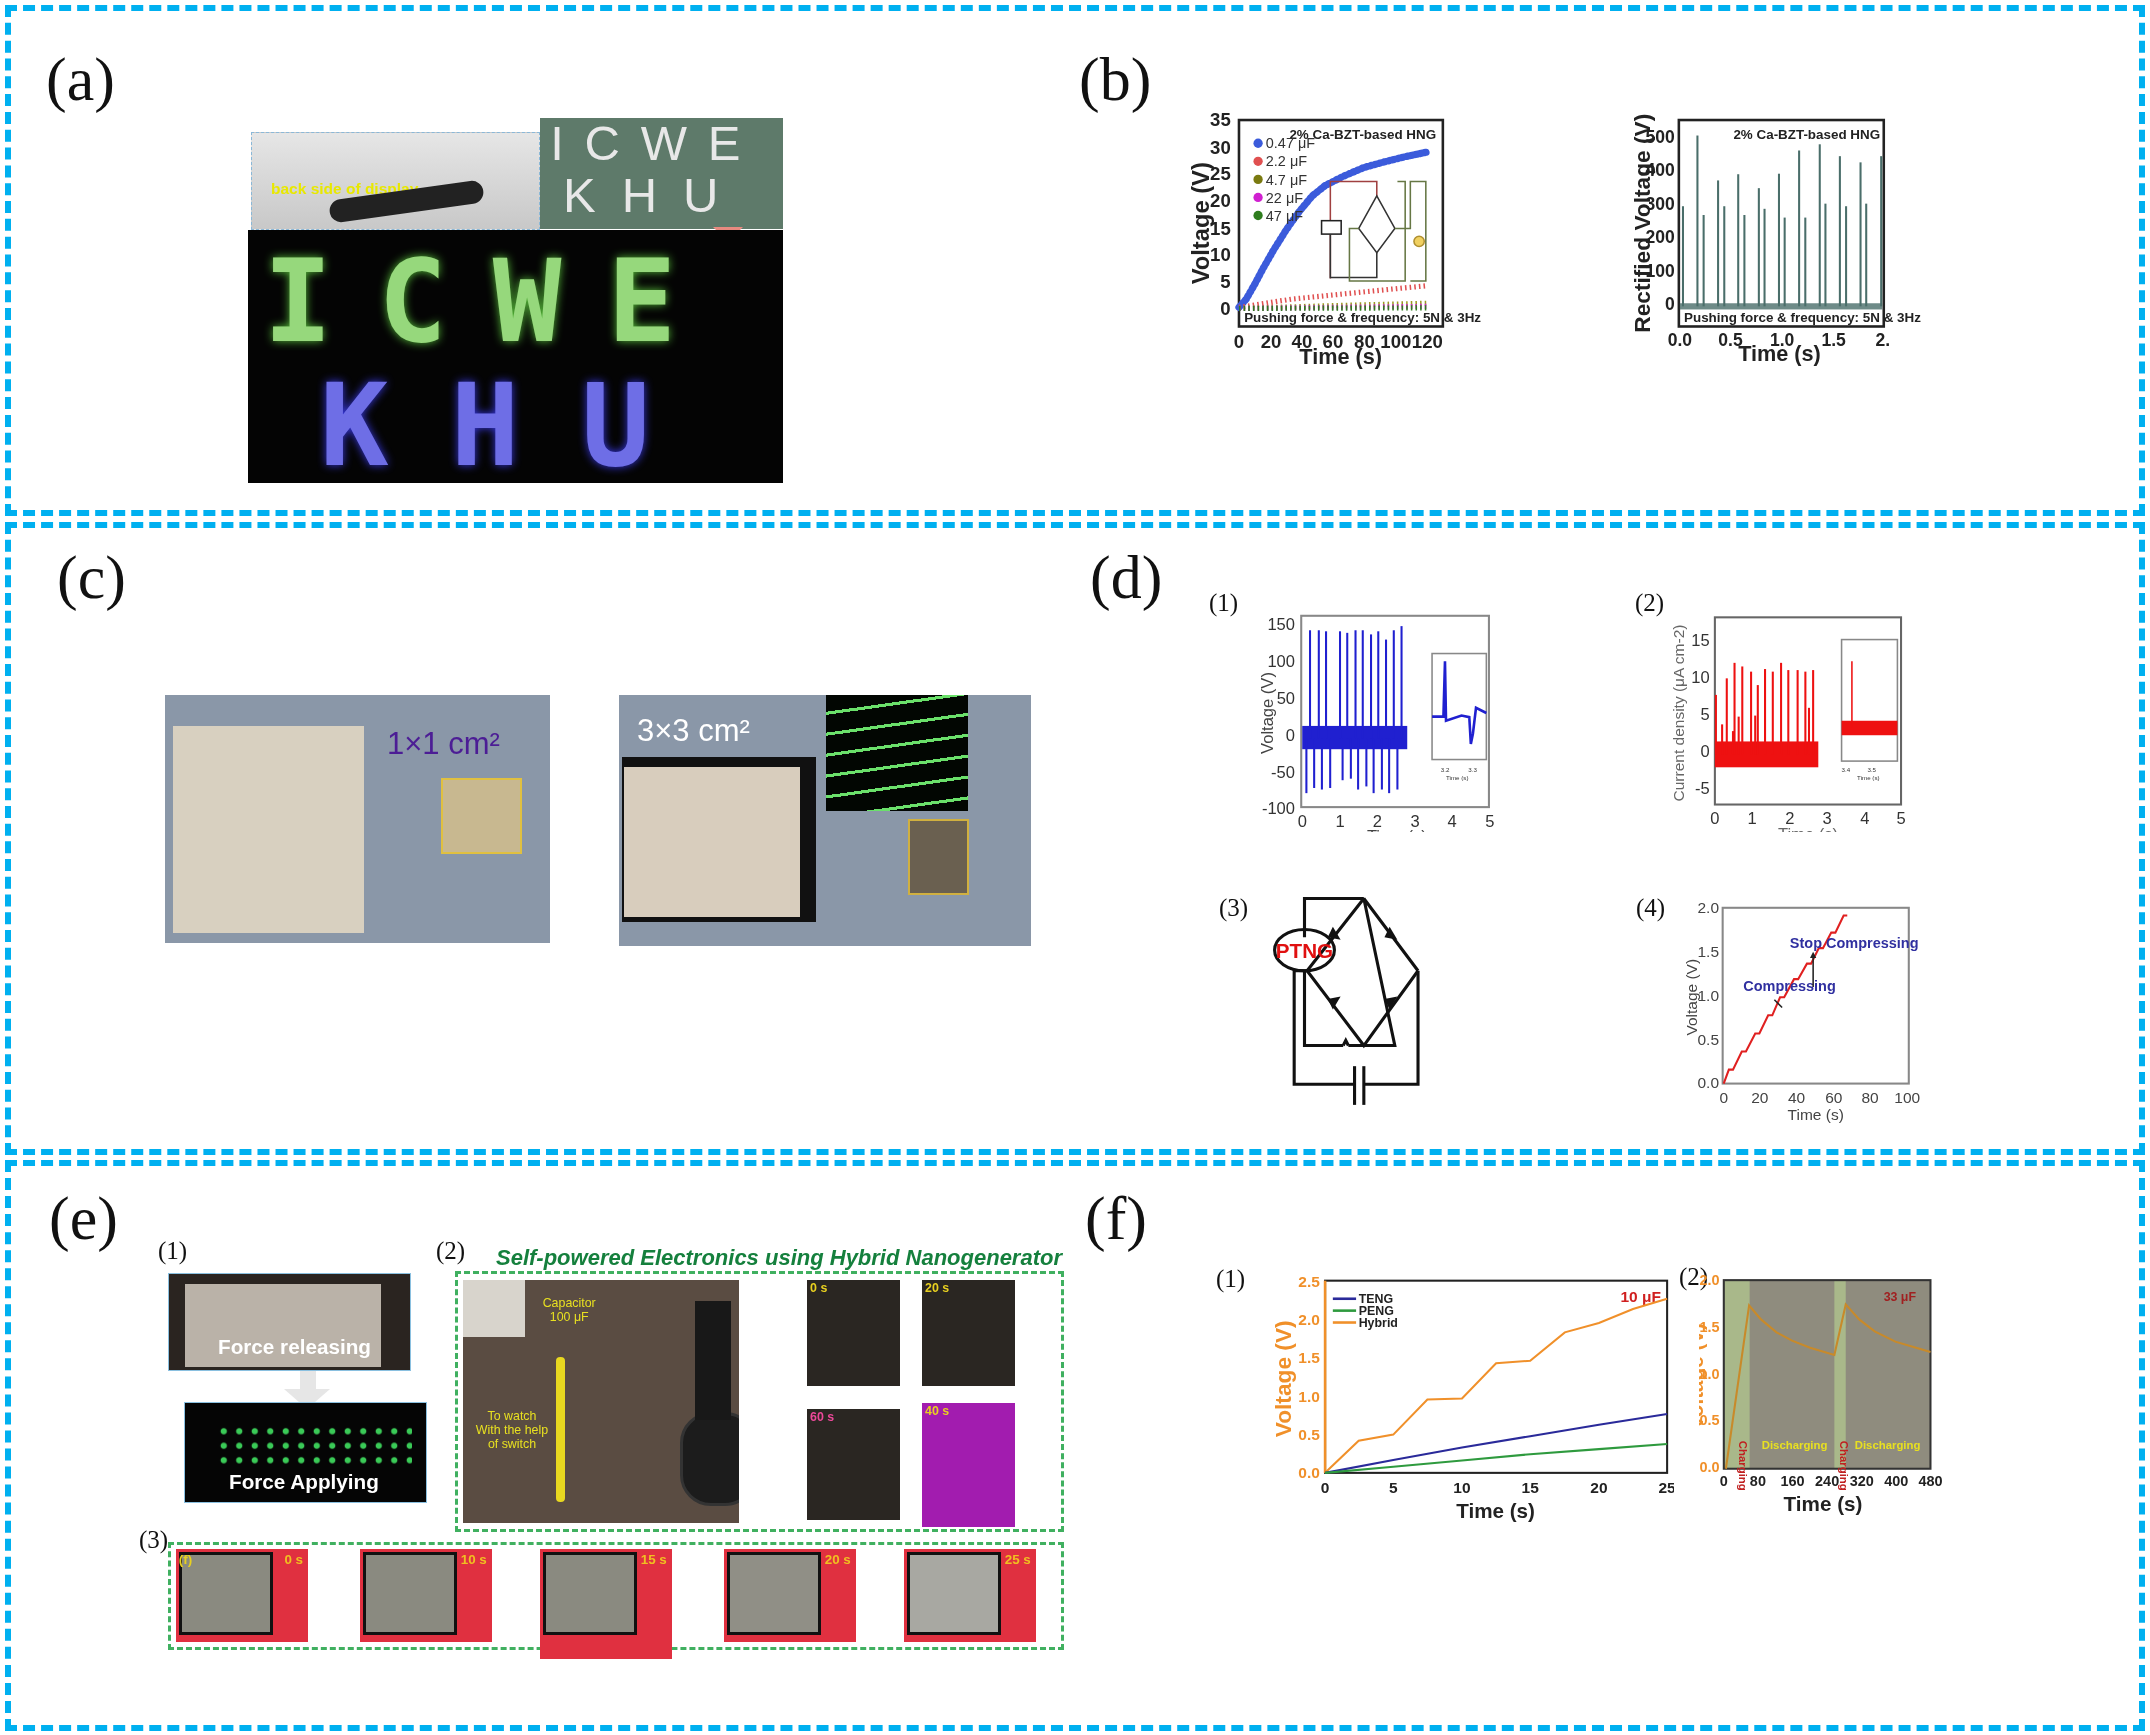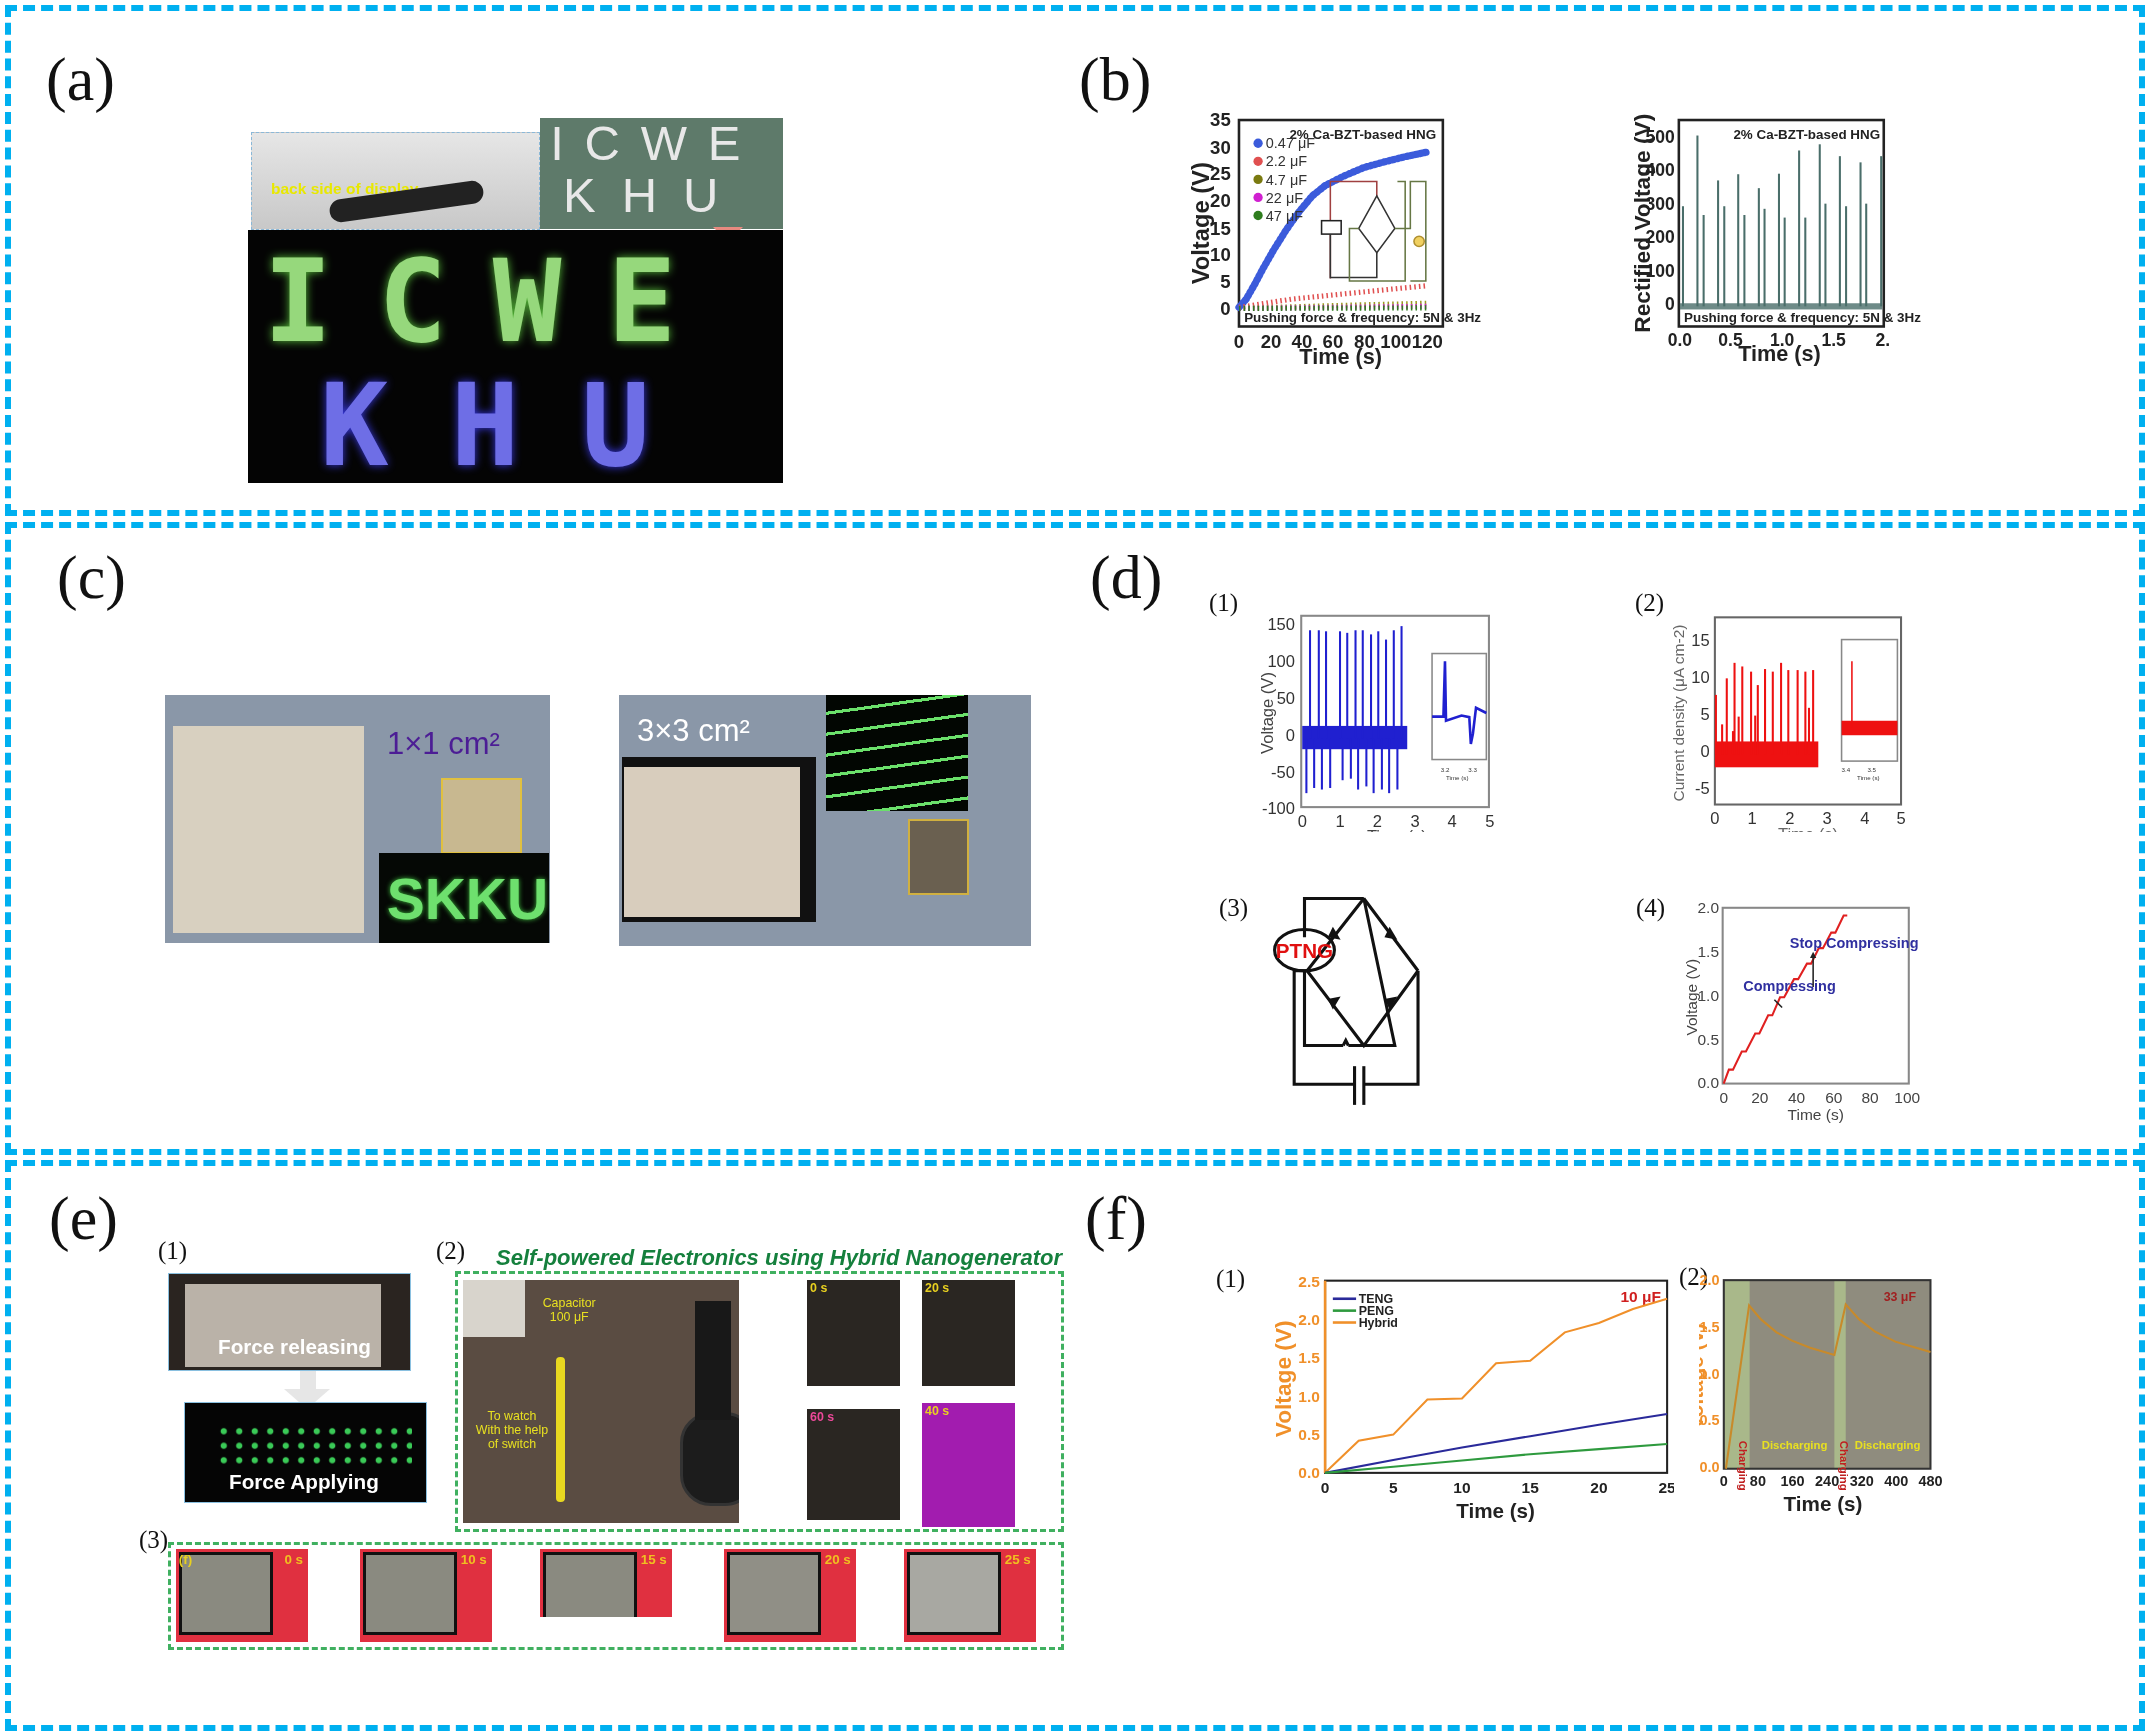--- a/index.html
+++ b/index.html
@@ -137,23 +137,20 @@
       <line x1="442" y1="394" x2="442" y2="115"></line>
     <line x1="453" y1="394" x2="453" y2="195"></line>
       <line x1="482" y1="394" x2="482" y2="103"></line>
   </g>
 </svg>
 
 <div class="photo" style="left:165px;top:695px;width:385px;height:248px;background:#8a97a8;">
   <div style="position:absolute;left:7.7px;top:31px;width:191px;height:207px;background:#d8d0c0;"></div>
   <div style="position:absolute;left:222px;top:31px;color:#4c1d95;font-size:31px;">1×1 cm²</div>
   <div style="position:absolute;left:276px;top:83px;width:77px;height:72px;background:#c8b890;border:2.1px solid #e0c040;"></div>
-  <div style="position:absolute;left:214px;top:158px;width:170px;height:90px;background:#050805;">
-    <span style="position:absolute;left:7.7px;top:13px;color:#6ee06e;font-size:57px;font-weight:bold;text-shadow:0 0 5.2px #40c040;">SKKU</span>
-  </div>
 </div>
 <div class="photo" style="left:619px;top:695px;width:412px;height:251px;background:#8a97a8;">
   <div style="position:absolute;left:18px;top:18px;color:#fff;font-size:31px;">3×3 cm²</div>
   <div style="position:absolute;left:2.6px;top:62px;width:194px;height:165px;background:#111;"></div>
   <div style="position:absolute;left:5.2px;top:72px;width:176px;height:150px;background:#d8cdbd;"></div>
   <div style="position:absolute;left:207px;top:0px;width:142px;height:116px;background:repeating-linear-gradient(-8deg,#020602 0 11.4px,#6ae06a 11.4px 14.5px,#020602 14.5px 20.7px);"></div>
   <div style="position:absolute;left:289px;top:124px;width:57px;height:72px;background:#6a6050;border:2.1px solid #d0b040;"></div>
 </div>
 
 <div class="sublabel" style="left:1209px;top:589px;">(1)</div>
@@ -363,21 +360,21 @@
 <div style="position:absolute;left:168px;top:1542px;width:896px;height:108px;border:3.1px dashed #40b060;box-sizing:border-box;">
   <div class="photo" style="left:5.2px;top:4.1px;width:132px;height:93px;background:#e03040;">
     <div style="position:absolute;left:2.6px;top:2.6px;width:88px;height:77px;background:#8a8a80;border:3.1px solid #111;"></div>
     <span style="position:absolute;left:2.6px;top:2.6px;color:#e8d020;font-size:13.4px;font-weight:bold;">(f)</span>
     <span style="position:absolute;right:5.2px;top:2.6px;color:#f0c020;font-size:13.4px;font-weight:bold;">0 s</span>
   </div>
   <div class="photo" style="left:189px;top:4.1px;width:132px;height:93px;background:#e03040;">
     <div style="position:absolute;left:2.6px;top:2.6px;width:88px;height:77px;background:#8a8a80;border:3.1px solid #111;"></div>
     <span style="position:absolute;right:5.2px;top:2.6px;color:#f0c020;font-size:13.4px;font-weight:bold;">10 s</span>
   </div>
-  <div class="photo" style="left:369px;top:4.1px;width:132px;height:68px;background:#e03040;">
+  <div class="photo" style="left:369px;top:4.1px;width:132px;height:110px;background:#e03040;">
     <div style="position:absolute;left:2.6px;top:2.6px;width:88px;height:77px;background:#8a8a80;border:3.1px solid #111;"></div>
     <span style="position:absolute;right:5.2px;top:2.6px;color:#f0c020;font-size:13.4px;font-weight:bold;">15 s</span>
   </div>
   <div class="photo" style="left:553px;top:4.1px;width:132px;height:93px;background:#e03040;">
     <div style="position:absolute;left:2.6px;top:2.6px;width:88px;height:77px;background:#908f86;border:3.1px solid #111;"></div>
     <span style="position:absolute;right:5.2px;top:2.6px;color:#f0c020;font-size:13.4px;font-weight:bold;">20 s</span>
   </div>
   <div class="photo" style="left:733px;top:4.1px;width:132px;height:93px;background:#e03040;">
     <div style="position:absolute;left:2.6px;top:2.6px;width:88px;height:77px;background:#a8a8a2;border:3.1px solid #111;"></div>
     <span style="position:absolute;right:5.2px;top:2.6px;color:#f0c020;font-size:13.4px;font-weight:bold;">25 s</span>

